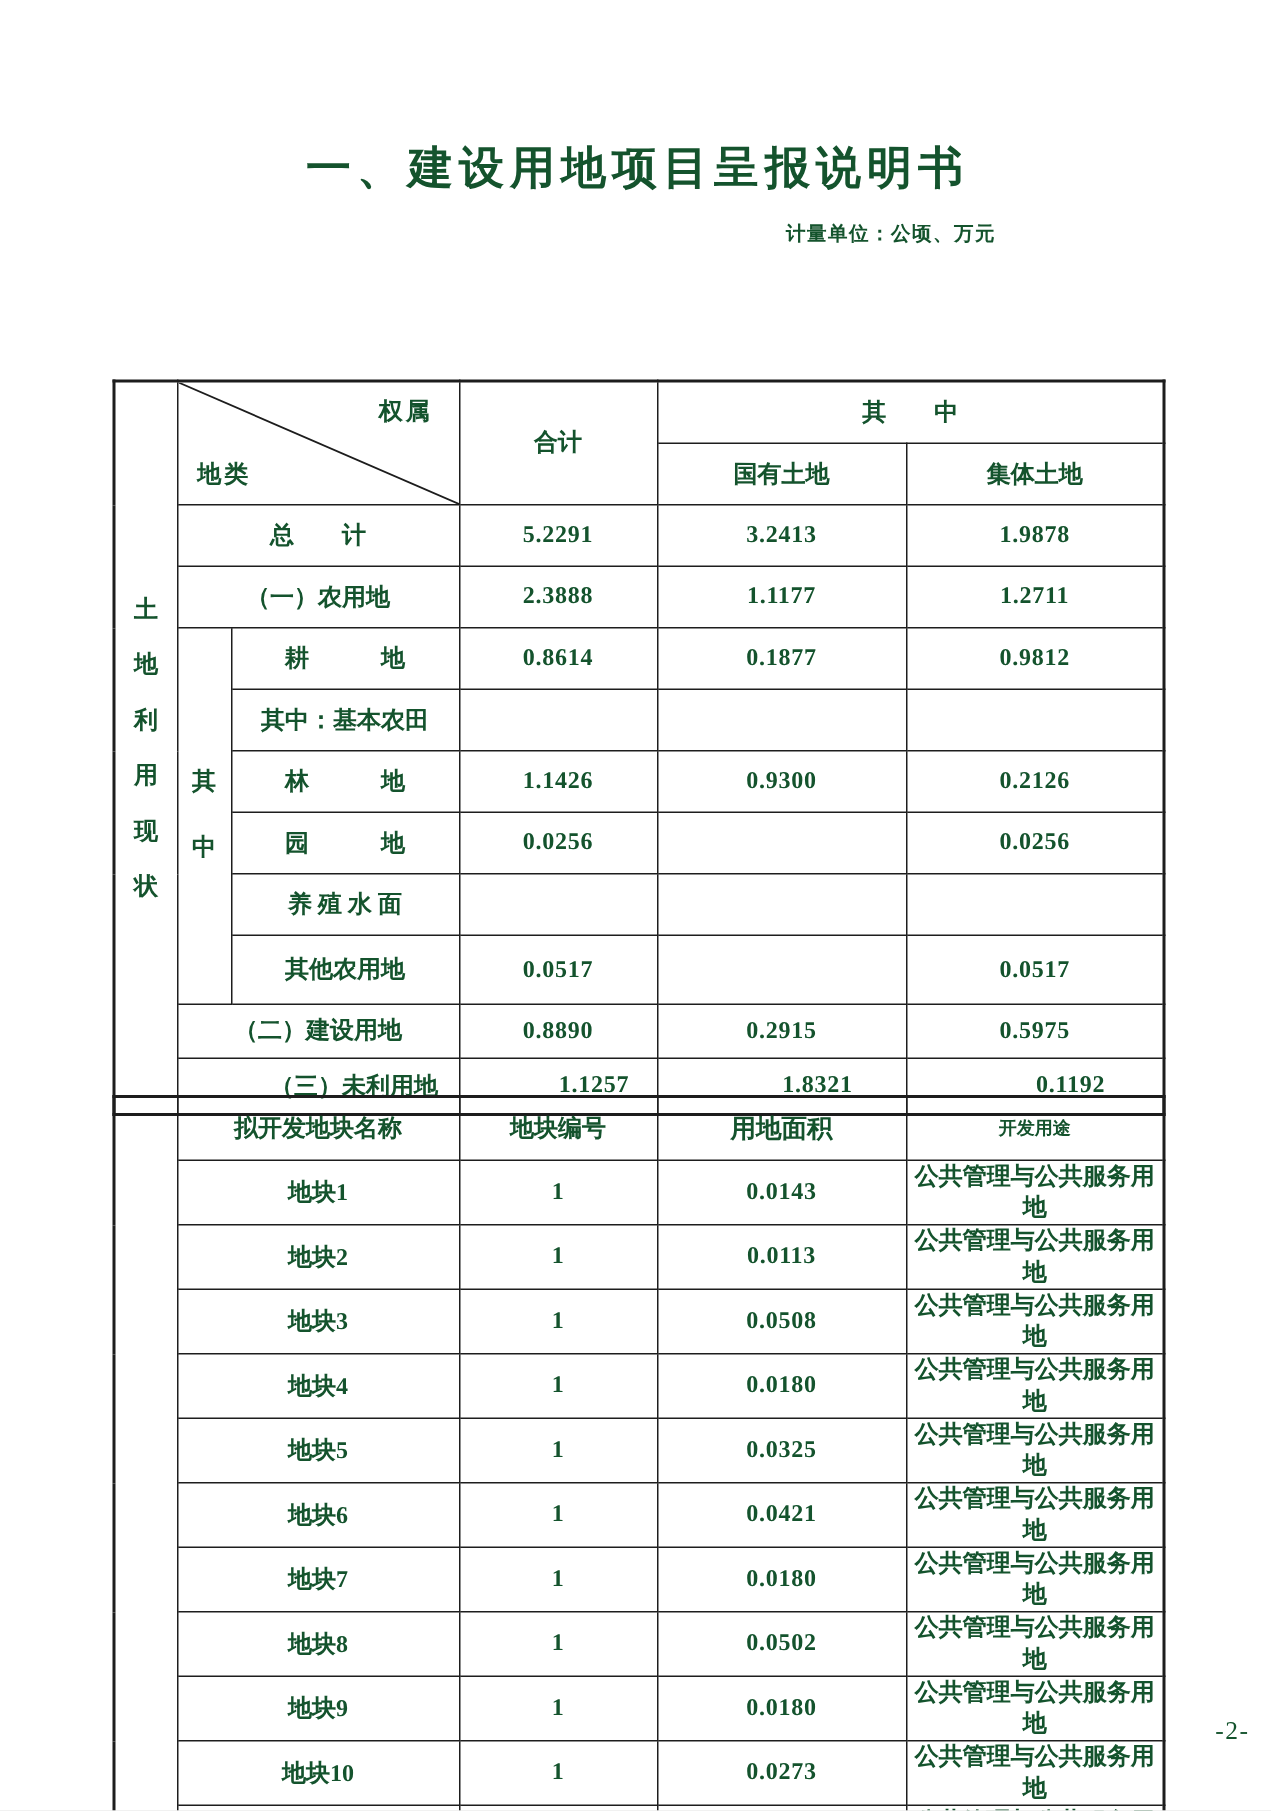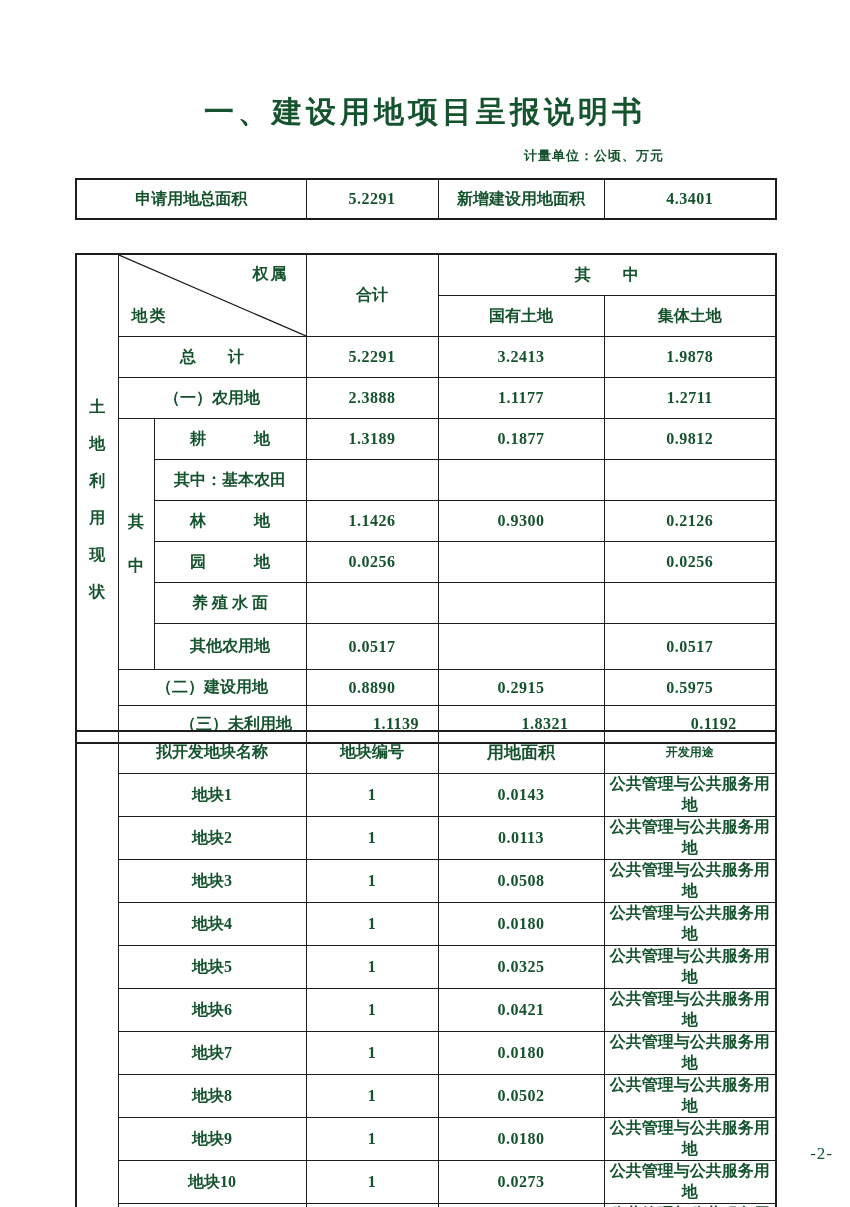--- a/index.html
+++ b/index.html
@@ -60,26 +60,20 @@
   <div class="unit-note">计量单位：公顷、万元</div>
 
   <table class="tbl tbl-a">
     <colgroup>
       <col style="width:230px">
         <col style="width:132px">
         <col style="width:166px">
         <col style="width:172px">
     </colgroup>
     <tbody>
-      <tr class="h38">
-        <td>申请用地总面积</td>
-        <td class="num">5.2291</td>
-        <td>新增建设用地面积</td>
-        <td class="num">4.3401</td>
-      </tr>
     </tbody>
   </table>
 
   <table class="tbl tbl-b">
     <colgroup>
       <col style="width:42px">
         <col style="width:36px">
         <col style="width:152px">
       <col style="width:132px">
         <col style="width:166px">
@@ -118,21 +112,21 @@
         <td colspan="2">（一）农用地</td>
         <td class="num">2.3888</td>
         <td class="num">1.1177</td>
         <td class="num">1.2711</td>
       </tr>
 
       <tr class="h40">
         <td rowspan="6" class="vert sub">其
 中</td>
         <td>耕　　　地</td>
-        <td class="num">1.3189</td>
+        <td class="num">0.8614</td>
         <td class="num">0.1877</td>
         <td class="num">0.9812</td>
       </tr>
       <tr class="h40">
         <td>其中：基本农田</td>
         <td class="num"></td>
         <td class="num"></td>
         <td class="num"></td>
       </tr>
       <tr class="h40">
@@ -161,21 +155,21 @@
       </tr>
 
       <tr class="h35">
         <td colspan="2">（二）建设用地</td>
         <td class="num">0.8890</td>
         <td class="num">0.2915</td>
         <td class="num">0.5975</td>
       </tr>
       <tr class="h36">
         <td colspan="2">（三）未利用地</td>
-        <td class="num">1.1139</td>
+        <td class="num">1.1257</td>
         <td class="num">1.8321</td>
         <td class="num">0.1192</td>
       </tr>
     </tbody>
   </table>
 
   <table class="tbl tbl-c">
     <colgroup>
       <col style="width:42px">
         <col style="width:188px">

